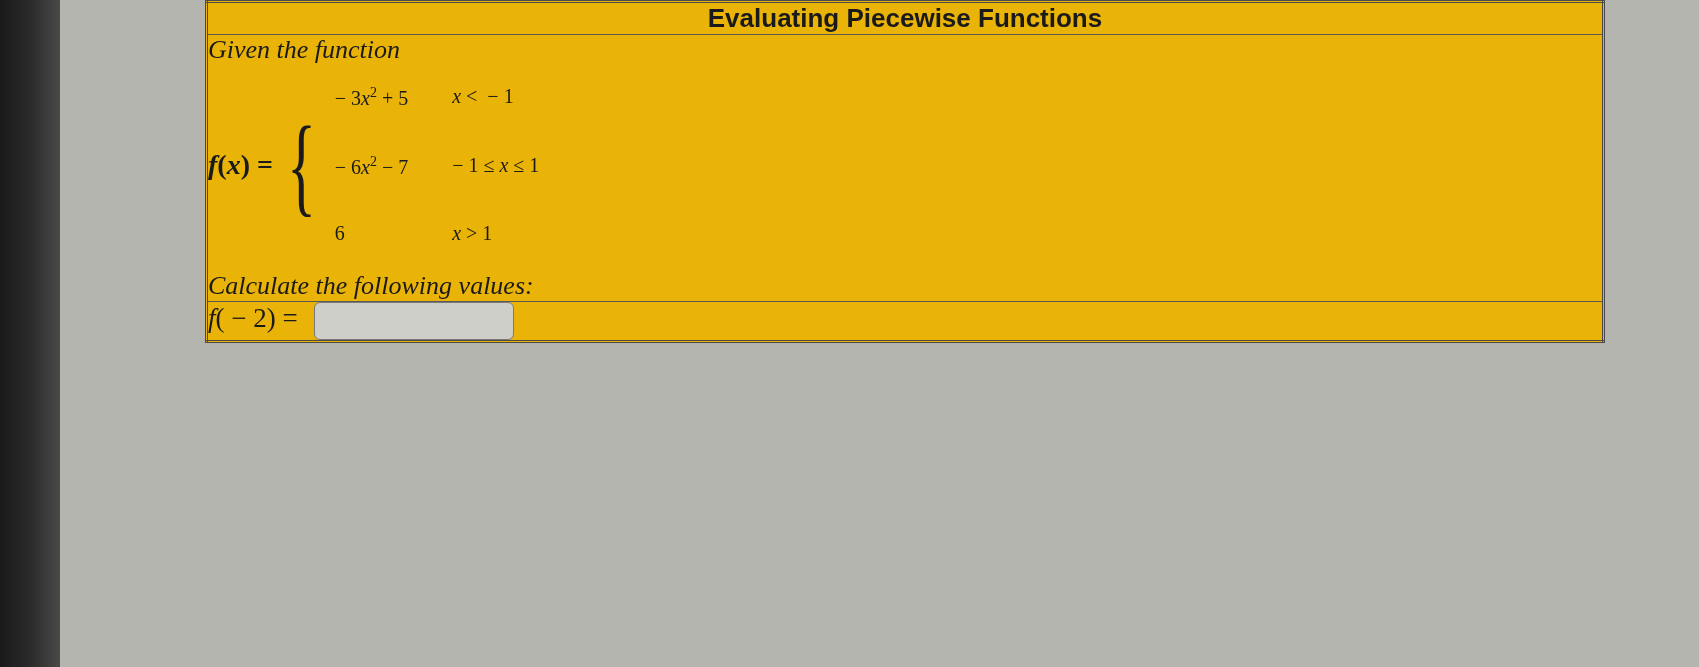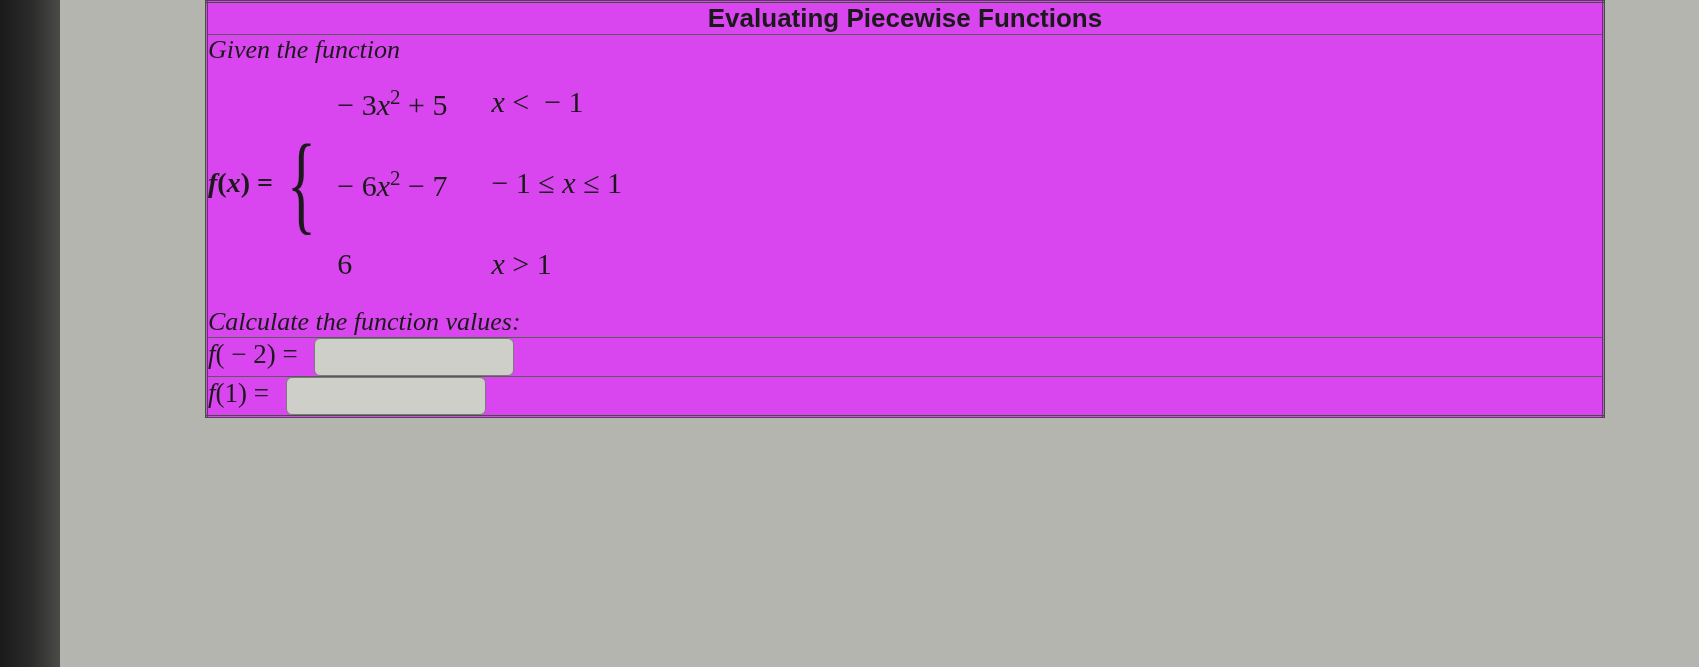--- a/index.html
+++ b/index.html
@@ -32,21 +32,21 @@
   .content-wrap {
     position: absolute;
     left: 145px;
     top: 0;
     width: 1400px;
     height: 655px;
   }
   table.outer {
     border-collapse: collapse;
     width: 100%;
-    background: #d946ef;
+    background: #eab308;
     border: 3px double #4a4a4a;
     padding-left: 16px;
   }
   table.outer td {
     border: 1px solid #5a5a5a;
     padding: 0;
   }
   .title-cell {
     text-align: center;
     font-weight: bold;
@@ -82,21 +82,21 @@
     font-weight: 100;
     font-family: 'Times New Roman', serif;
     transform: scaleX(0.55);
     margin: 0 -8px;
   }
   .pieces {
     display: grid;
     grid-template-columns: auto auto;
     column-gap: 24px;
     row-gap: 14px;
-    font-size: 30px;
+    font-size: 20px;
     gap: 44px;
   }
   .pieces .expr, .pieces .cond { white-space: nowrap; }
   .pieces .expr { font-style: normal; }
   .pieces .expr .x { font-style: italic; }
   .pieces .cond { font-style: normal; }
   .pieces .cond .x { font-style: italic; }
   sup { font-size: 0.7em; }
   .calc-text {
     font-style: italic;
@@ -146,31 +146,25 @@
             <span class="brace">{</span>
             <div class="pieces">
               <span class="expr">&nbsp;− 3<span class="x">x</span><sup>2</sup> + 5</span>
               <span class="cond"><span class="x">x</span> &lt; &nbsp;− 1</span>
               <span class="expr">&nbsp;− 6<span class="x">x</span><sup>2</sup> − 7</span>
               <span class="cond">− 1 ≤ <span class="x">x</span> ≤ 1</span>
               <span class="expr">&nbsp;6</span>
               <span class="cond"><span class="x">x</span> &gt; 1</span>
             </div>
           </div>
-          <div class="calc-text">Calculate the function values:</div>
+          <div class="calc-text">Calculate the following values:</div>
         </td>
       </tr>
       <tr>
         <td class="answer-cell">
           <span class="lbl"><span>f</span><span class="paren">( − 2) =</span></span>
-          <input class="answer-input" type="text" value="" style="">
-        </td>
-      </tr>
-      <tr>
-        <td class="answer-cell">
-          <span class="lbl"><span>f</span><span class="paren">(1) =</span></span>
           <input class="answer-input" type="text" value="" style="">
         </td>
       </tr>
     </tbody>
       </table>
   </div>
 </div>
 
 </body></html>

